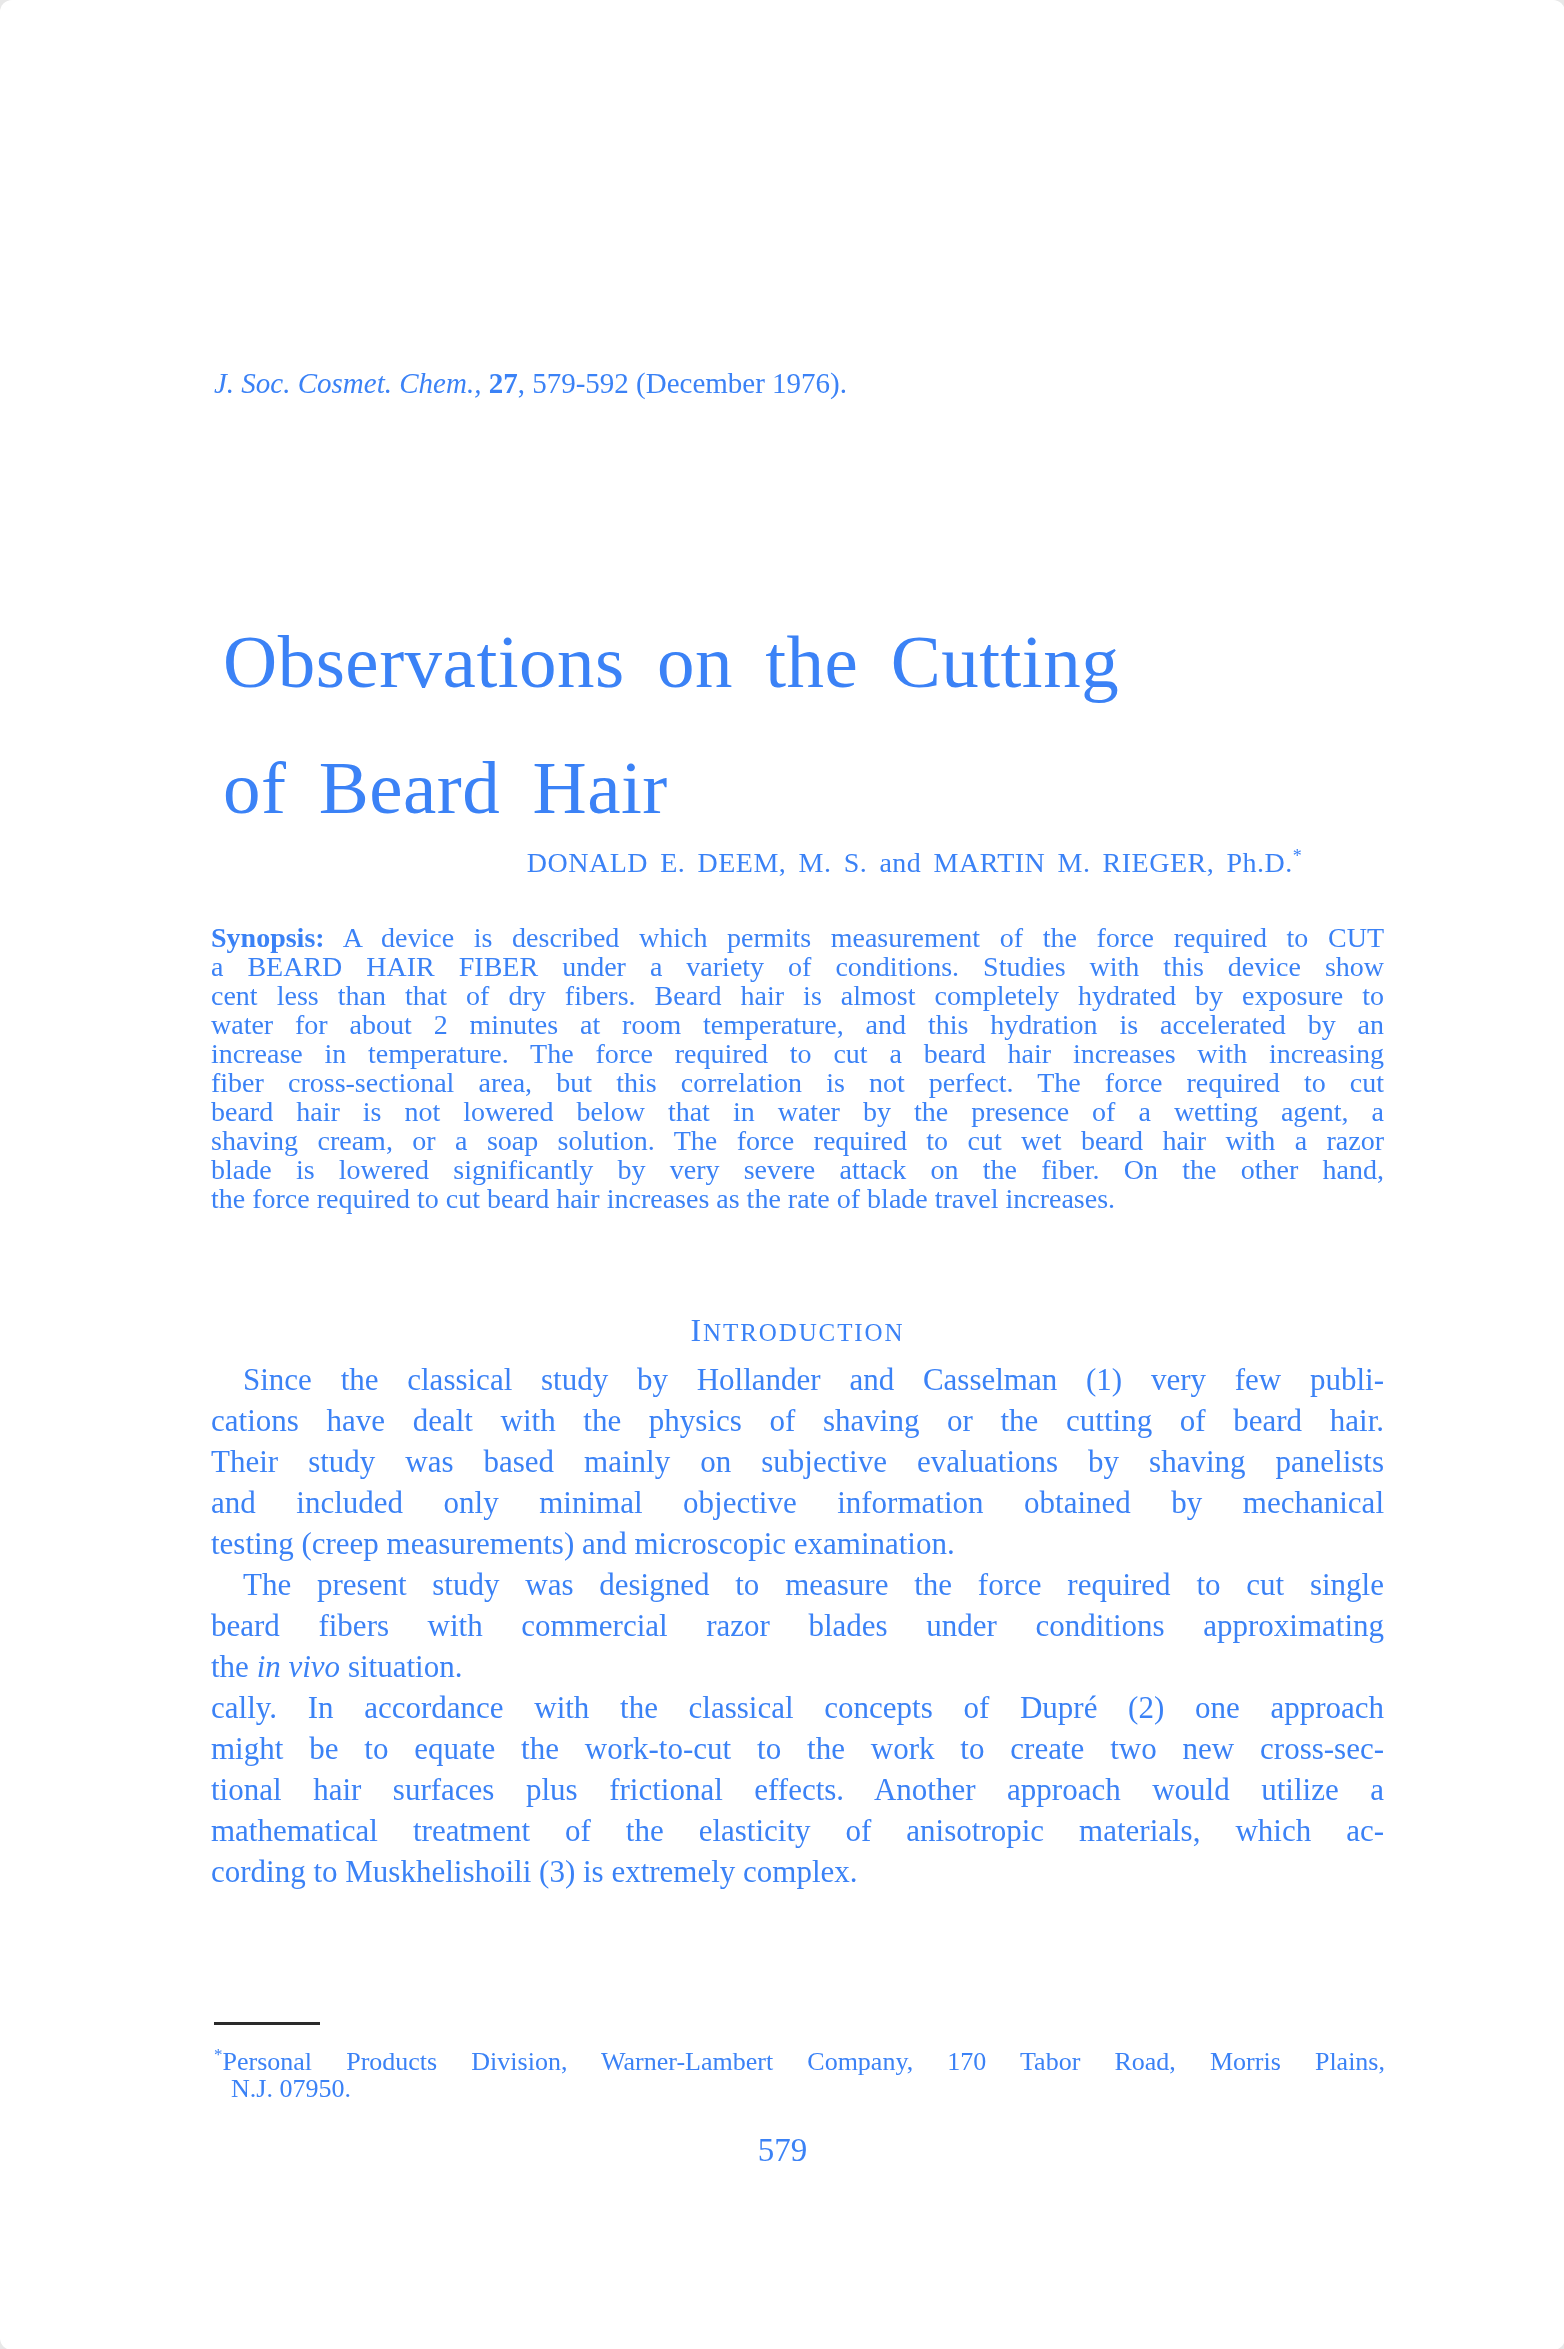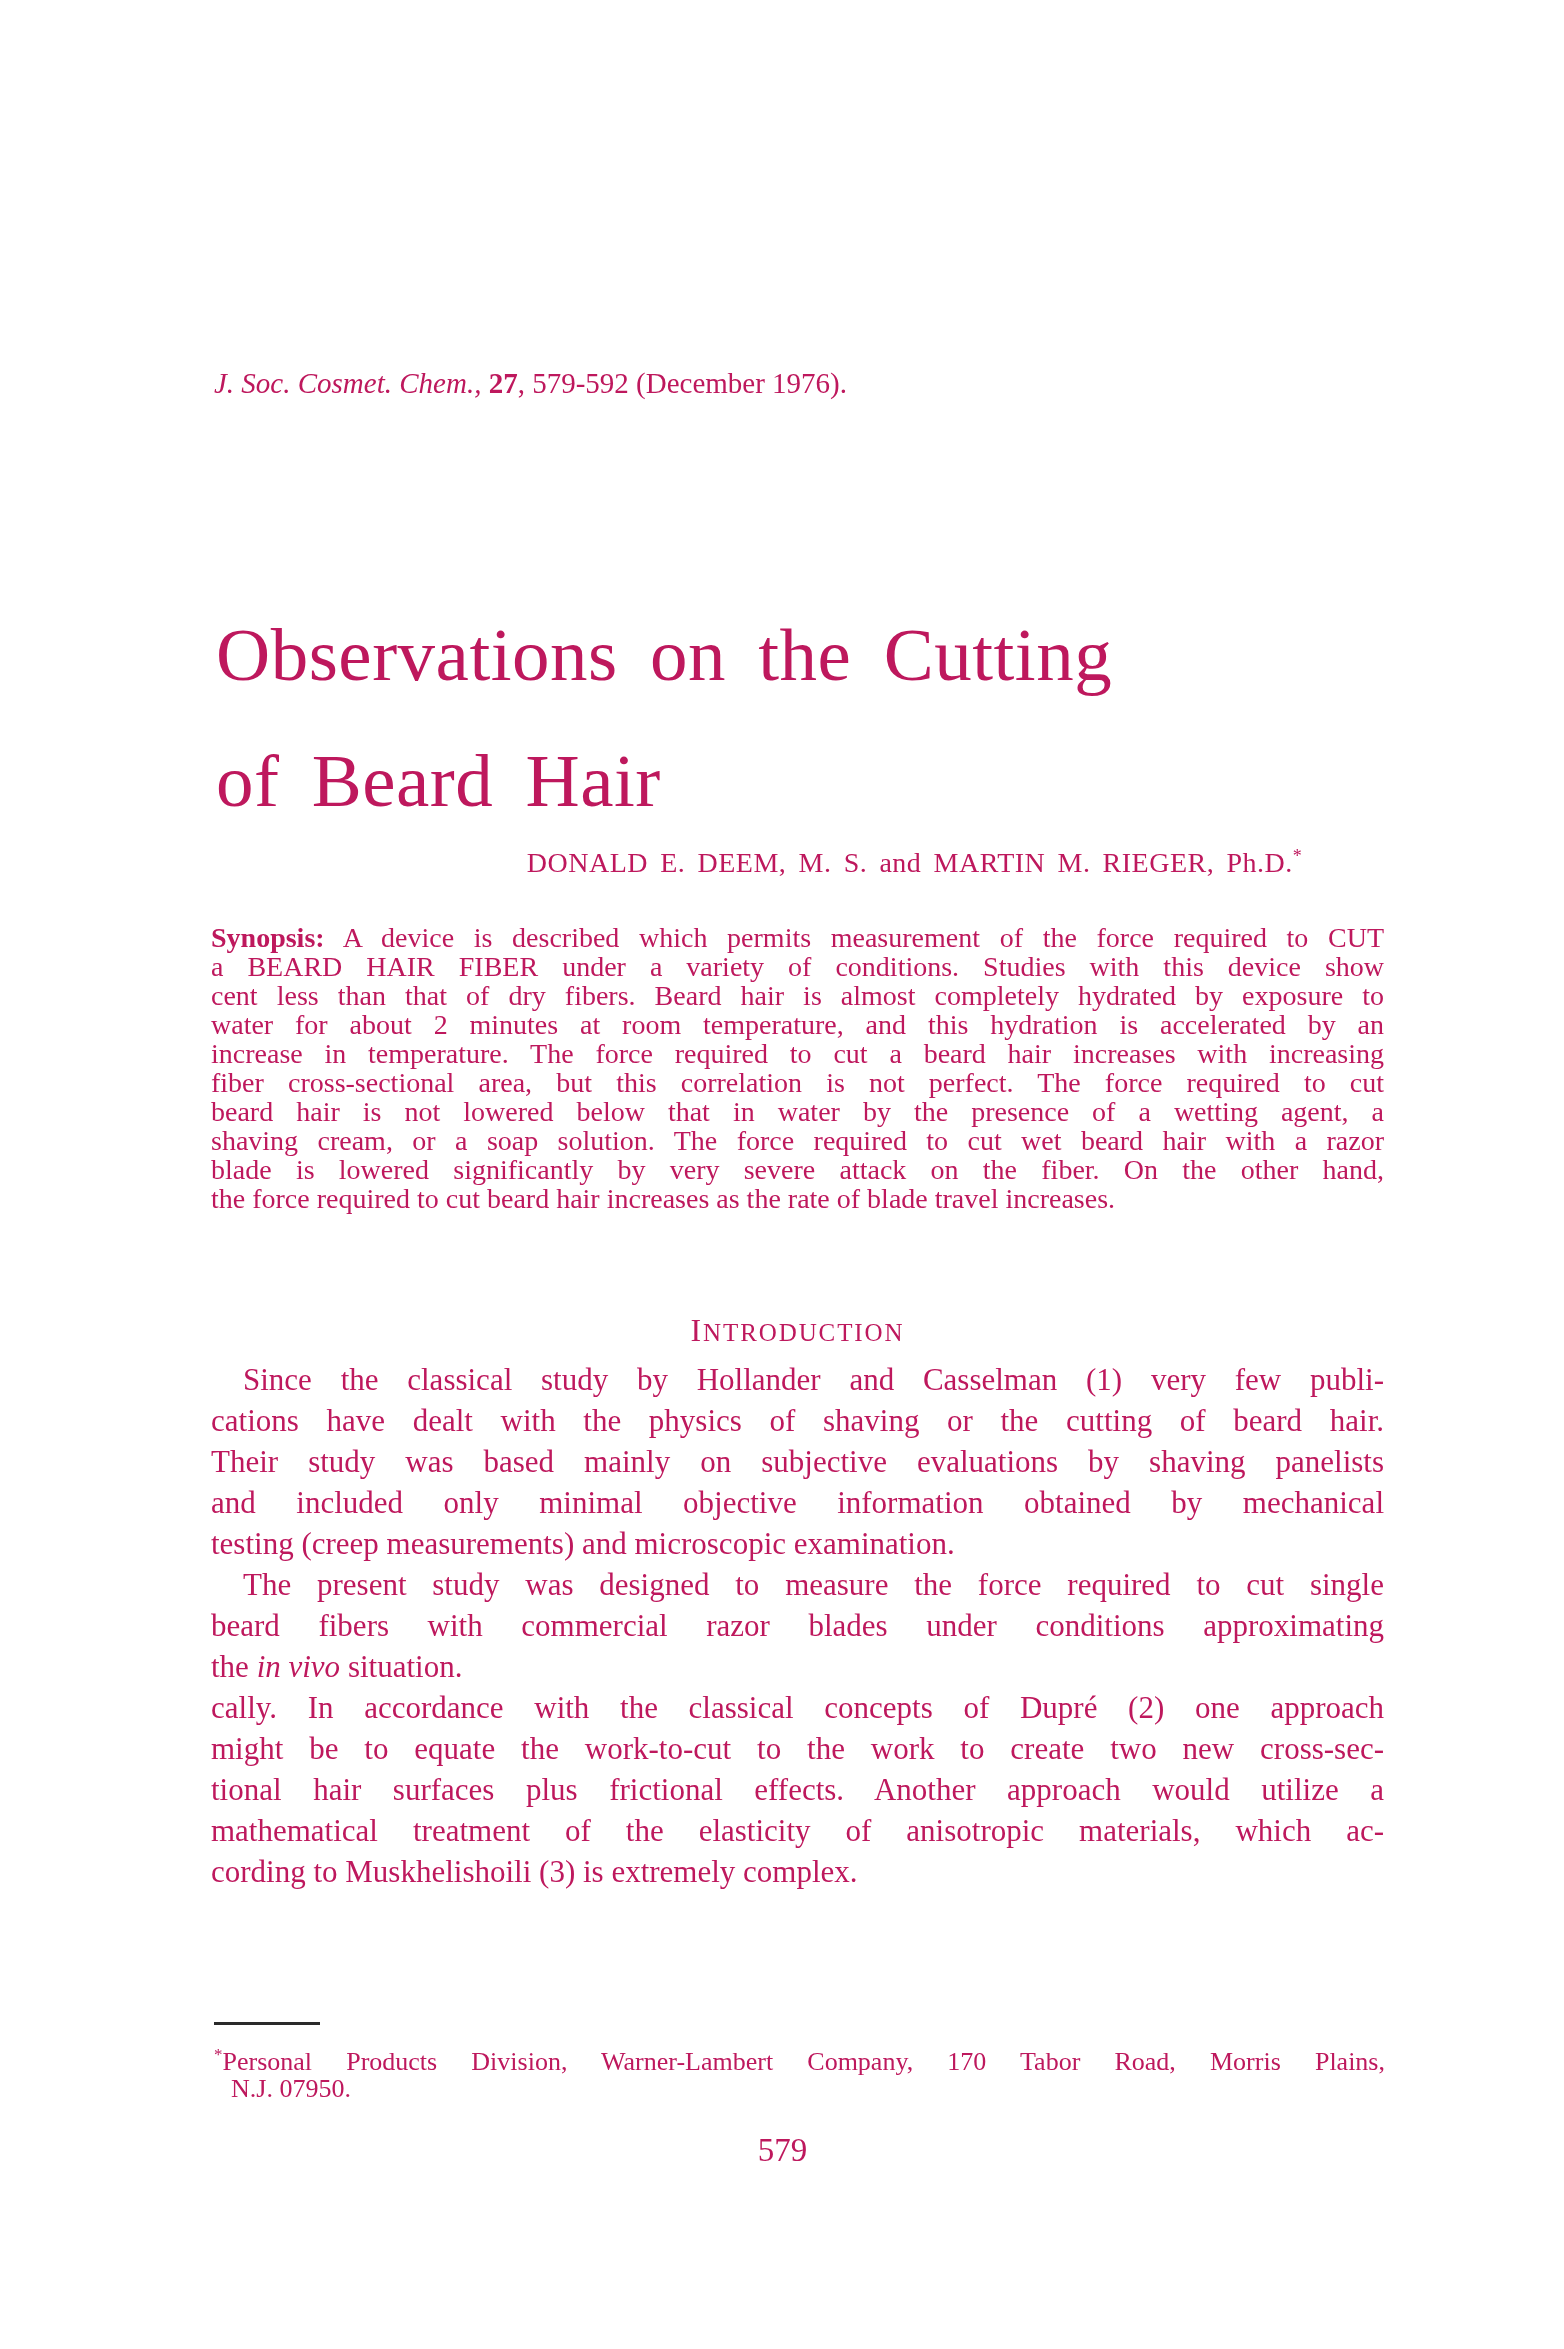--- a/index.html
+++ b/index.html
@@ -1,26 +1,26 @@
 <!DOCTYPE html>
 <html style="font-size:15px"><head>
 <meta charset="utf-8">
 <style>
   html,body { margin:0; padding:0; background:#e8e8e8; }
   .page {
     position:relative; width:1565px; height:2350px; background:#ffffff;
-    color:#be185d; font-family:"Liberation Serif","DejaVu Serif",serif;
-    overflow:hidden; margin:0 auto;
+    color:#3b82f6; font-family:"Liberation Serif","DejaVu Serif",serif;
+    overflow:hidden; margin:0 auto;border-radius:12px;
   }
   
   .citation { position:absolute; left:214px; top:367px; font-size:29px; white-space:nowrap; }
   .citation .jname { font-style:italic; }
   .citation .vol { font-weight:bold; }
   
-  .title { position:absolute; left:211px; top:587px; width:1181px; margin:5px;
+  .title { position:absolute; left:211px; top:587px; width:1181px; margin:12px;
            font-size:75px; font-weight:400; line-height:126px; word-spacing:13px; letter-spacing:0.5px; }
   .title .tline { display:block; }
   
   .authors { position:absolute; left:222px; top:846px; width:1173px; box-sizing:border-box;
              padding-left:212px; text-align:center; white-space:nowrap;
              font-size:28px; word-spacing:4.7px; letter-spacing:0.5px; }
   .authors sup { font-size:18px; }
   
   .synopsis { position:absolute; left:211px; top:923px; width:1173px;
               font-size:28px; line-height:29px; }

